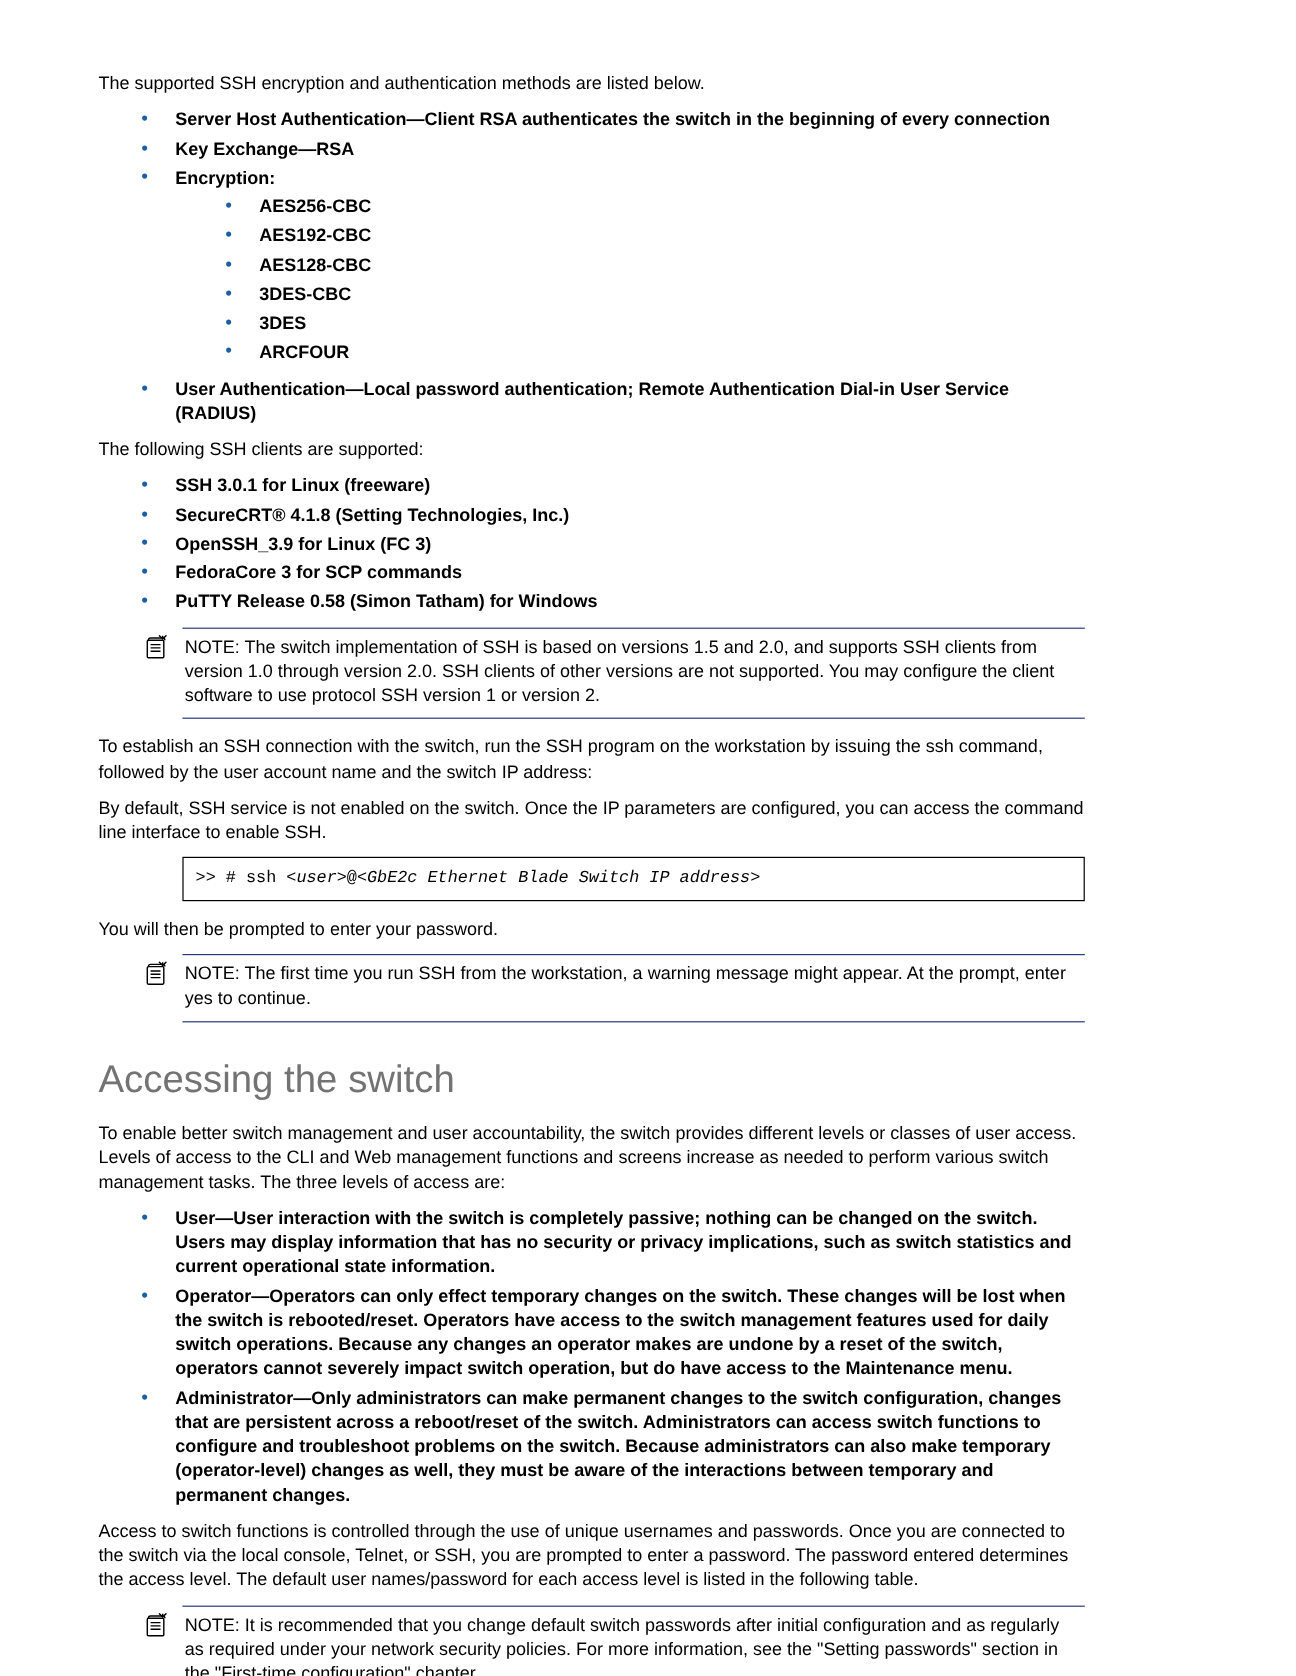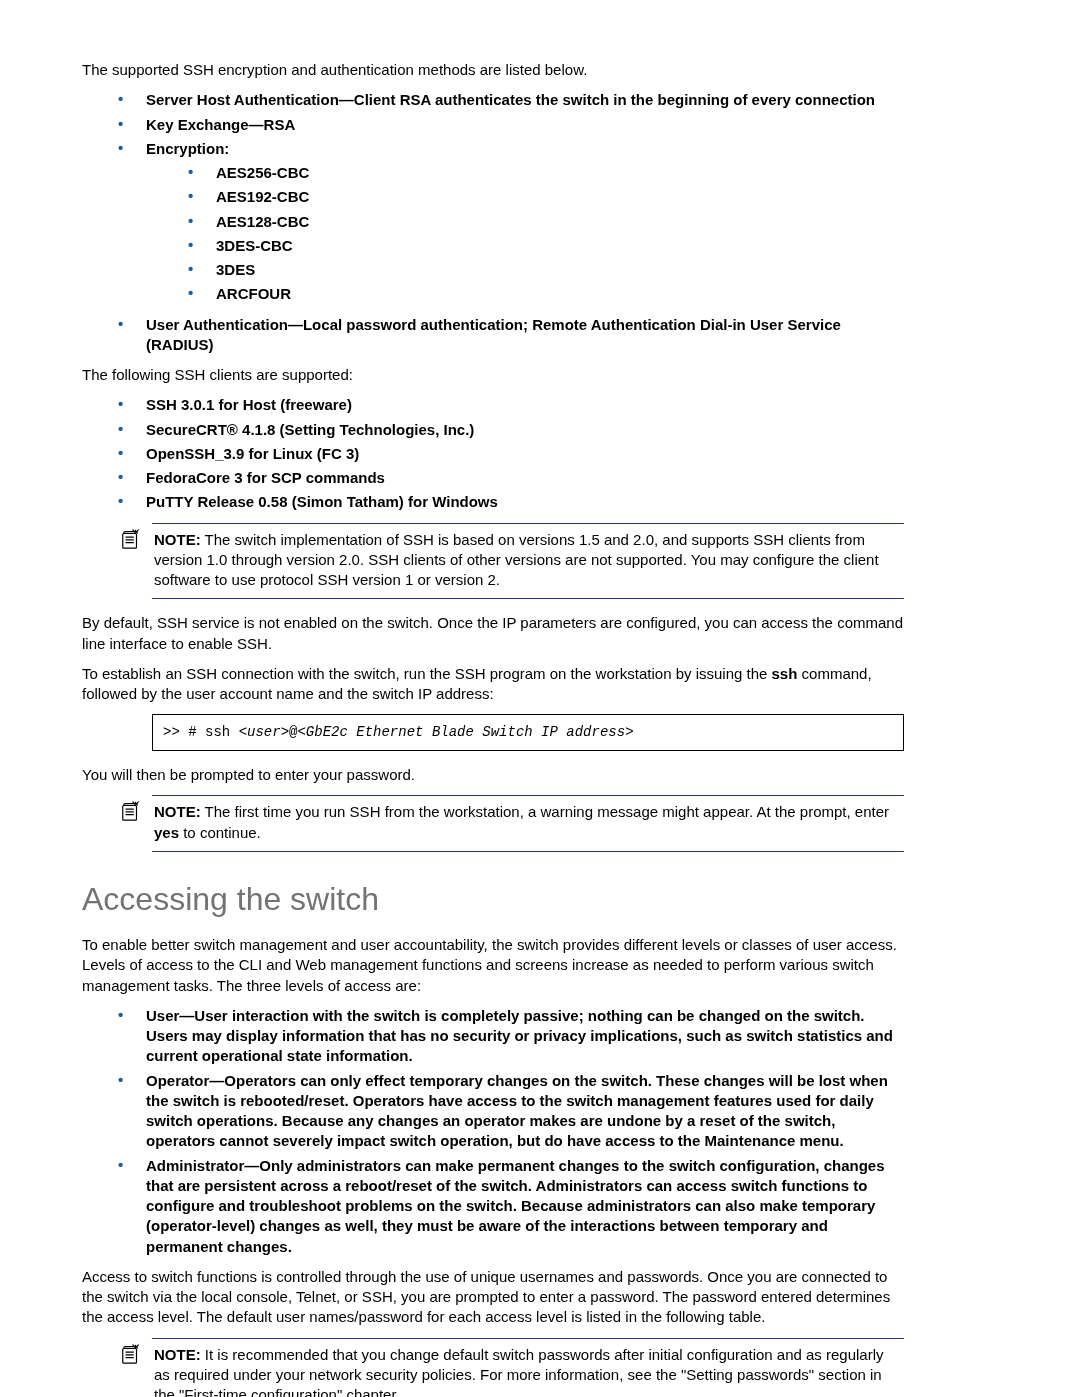--- a/index.html
+++ b/index.html
@@ -39,21 +39,21 @@
   .note-block .note-text { margin-left: 0; }
   .note-icon {
     position: absolute;
     left: -32px;
     top: 4px;
     width: 22px;
     height: 22px;
   }
   .note-icon svg { width: 22px; height: 22px; }
   .note-label { font-weight: bold; }
-  .bold { font-weight: bold; margin-top: 28px; }
+  .bold { font-weight: normal; margin-top: 28px; }
   .code-box {
     margin: 6px 0 14px 70px;
     border: 1px solid #000;
     padding: 8px 10px;
     font-family: "Courier New", Courier, monospace;
     font-size: 14px;
     white-space: pre;
   }
   .code-part { font-family: "Courier New", Courier, monospace; }
   .code-italic { font-style: italic; }
@@ -92,21 +92,21 @@
         <li>3DES</li>
         <li>ARCFOUR</li>
       </ul>
     </li>
     <li>User Authentication—Local password authentication; Remote Authentication Dial-in User Service (RADIUS)</li>
   </ul>
 
   <p class="para indent-none">The following SSH clients are supported:</p>
 
   <ul class="bullets indent-none">
-    <li>SSH 3.0.1 for Host (freeware)</li>
+    <li>SSH 3.0.1 for Linux (freeware)</li>
     <li>SecureCRT® 4.1.8 (Setting Technologies, Inc.)</li>
     <li>OpenSSH_3.9 for Linux (FC 3)</li>
     <li>FedoraCore 3 for SCP commands</li>
     <li>PuTTY Release 0.58 (Simon Tatham) for Windows</li>
   </ul>
 
   <div class="note-block">
     <span class="note-icon">
       <svg viewBox="0 0 24 24">
           <g fill="none" stroke="#000" stroke-width="1.3">
@@ -116,25 +116,25 @@
         <path d="M14 2l3 3 3-3" stroke-linecap="round"></path>
         <path d="M17 5v-3"></path>
       </g>
         </svg>
     </span>
     <span class="note-text">
       <span class="note-label bold">NOTE:</span><span>  The switch implementation of SSH is based on versions 1.5 and 2.0, and supports SSH clients from version 1.0 through version 2.0. SSH clients of other versions are not supported. You may configure the client software to use protocol SSH version 1 or version 2.</span>
     </span>
   </div>
 
-  <p class="para indent-none">By default, SSH service is not enabled on the switch. Once the IP parameters are configured, you can access the command line interface to enable SSH.</p>
-
   <p class="para indent-none">
     <span>To establish an SSH connection with the switch, run the SSH program on the workstation by issuing the </span><span class="bold">ssh</span><span> command, followed by the user account name and the switch IP address:</span>
   </p>
+
+  <p class="para indent-none">By default, SSH service is not enabled on the switch. Once the IP parameters are configured, you can access the command line interface to enable SSH.</p>
 
   <div class="code-box"><span class="code-part">&gt;&gt; # ssh </span><span class="code-part">&lt;</span><span class="code-part code-italic">user</span><span class="code-part">&gt;</span><span class="code-part">@</span><span class="code-part">&lt;</span><span class="code-part code-italic">GbE2c Ethernet Blade Switch IP address</span><span class="code-part">&gt;</span></div>
 
   <p class="para indent-none">You will then be prompted to enter your password.</p>
 
   <div class="note-block">
     <span class="note-icon">
       <svg viewBox="0 0 24 24">
           <g fill="none" stroke="#000" stroke-width="1.3">
         <rect x="3" y="6" width="15" height="16" rx="1"></rect>

